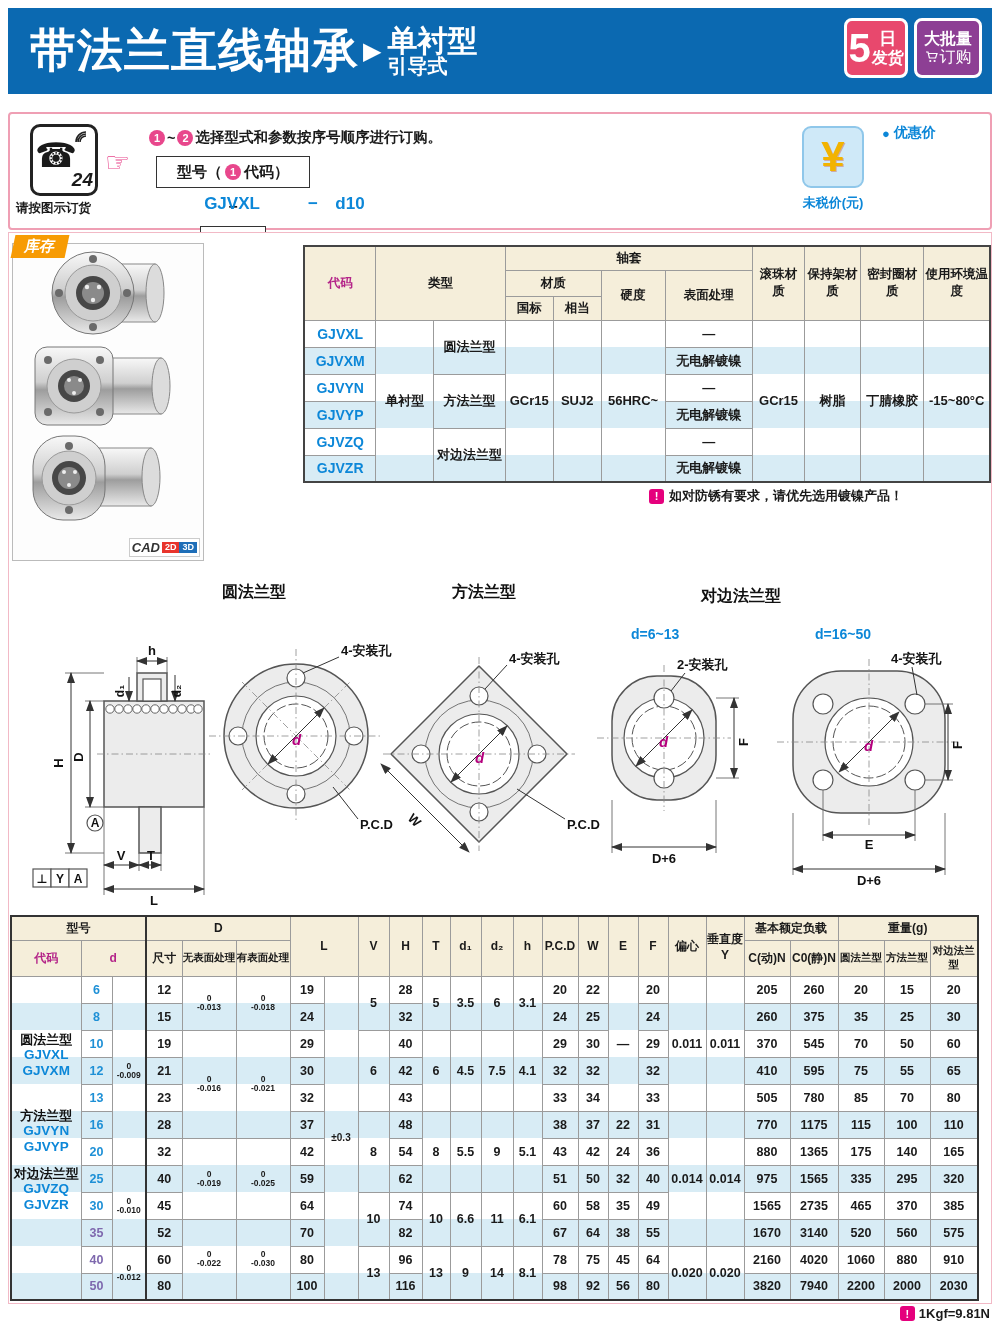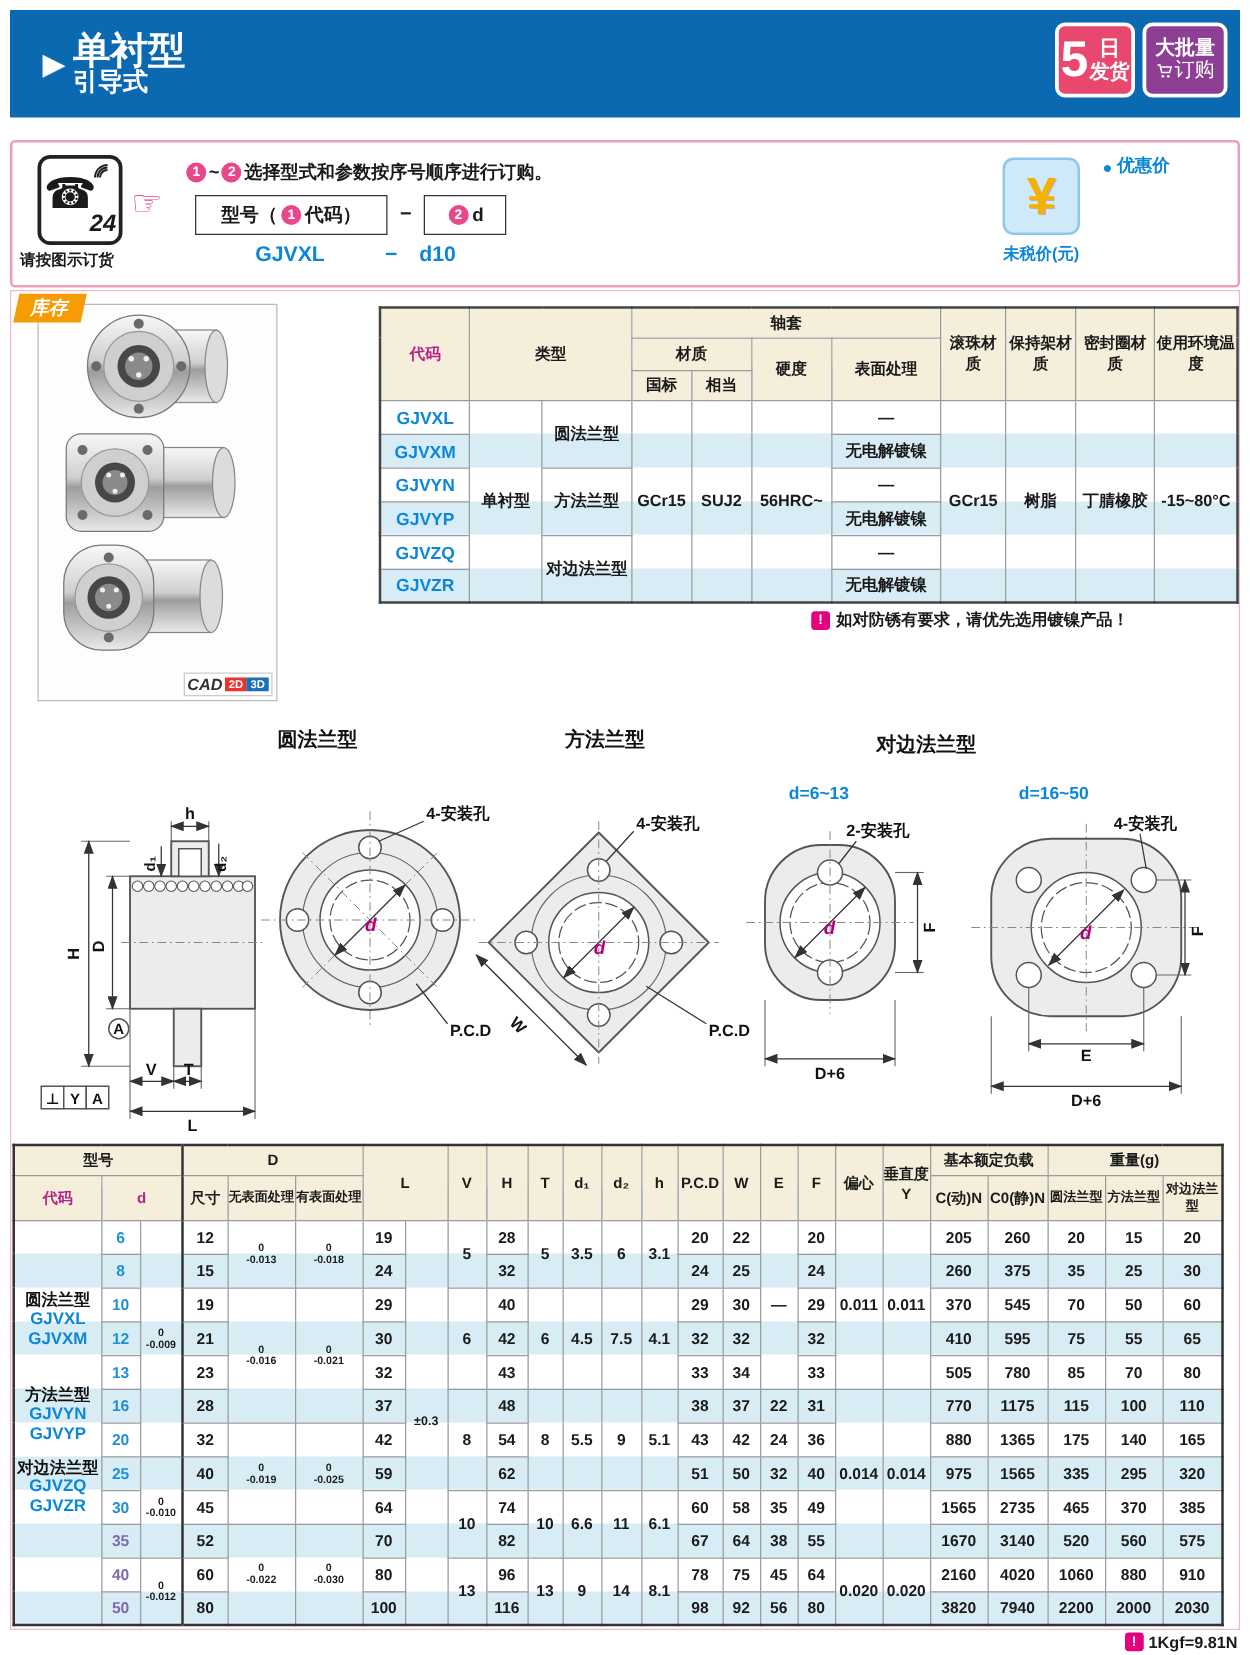--- a/index.html
+++ b/index.html
@@ -24,37 +24,37 @@
   
   .ordering{position:absolute;left:8px;top:112px;width:980px;height:114px;border:2px solid #ef9fb4;border-radius:4px;background:#fff;}
   .phone{position:absolute;left:20px;top:10px;width:62px;height:66px;border:3px solid #222;border-radius:10px;}
   .phone .ph{position:absolute;left:2px;top:8px;font-size:34px;}
   .phone .n24{position:absolute;right:2px;bottom:2px;font-size:19px;font-weight:900;font-style:italic;}
   .phone svg{position:absolute;right:3px;top:3px;}
   .phone-cap{position:absolute;left:6px;top:86px;width:110px;font-size:12.5px;font-weight:700;}
   .finger{position:absolute;left:95px;top:32px;color:#e8478c;font-size:28px;}
   .instr{position:absolute;left:138px;top:14px;font-size:14.5px;font-weight:700;display:flex;align-items:center;gap:1px;}
   .cnum{display:inline-flex;width:16px;height:16px;border-radius:50%;background:#e8478c;color:#fff;font-size:11px;font-weight:700;align-items:center;justify-content:center;margin:0 1px;}
-  .mrow{position:absolute;left:146px;top:42px;display:flex;align-items:center;gap:10px;}
+  .mrow{position:absolute;left:146px;top:42px;display:flex;align-items:center;gap:10px;flex-direction:column;}
   .mbox{border:1px solid #333;background:#fff;height:30px;display:flex;align-items:center;justify-content:center;font-size:15px;font-weight:700;gap:2px;}
   .mbox1{width:152px;} .mbox2{width:64px;}
   .mdash{font-size:16px;font-weight:700;}
   .exrow{position:absolute;left:146px;top:80px;display:flex;align-items:center;color:#0c87d8;font-weight:900;font-size:17px;}
   .exrow .c1{width:152px;text-align:center;} .exrow .dsh{width:10px;text-align:center;} .exrow .c2{width:64px;text-align:center;}
   .yenbox{position:absolute;left:792px;top:12px;width:58px;height:58px;background:#cfe9f8;border:2px solid #8fc7ea;border-radius:9px;display:flex;align-items:center;justify-content:center;}
   .yenbox span{color:#f2b300;font-size:42px;font-weight:900;text-shadow:1px 1px 0 #caa;}
   .taxlab{position:absolute;left:778px;top:80px;width:90px;text-align:center;color:#0c87d8;font-weight:700;font-size:13px;}
   .ptitle{position:absolute;left:872px;top:10px;font-size:14px;font-weight:900;color:#0c87d8;display:flex;align-items:center;gap:4px;}
   .ptitle .dot{font-size:13px;}
   .ptable{position:absolute;left:868px;top:32px;border-collapse:collapse;}
   .ptable td{border:1px solid #555;font-size:12px;font-weight:700;text-align:center;height:21px;padding:0 4px;background:#fff;}
   
   .main{position:absolute;left:8px;top:232px;width:982px;height:1070px;border:1px solid #f2b9c6;background:#fff;}
   .stock{position:absolute;left:4px;top:2px;background:#f79b04;color:#fff;font-size:15px;font-weight:900;padding:2px 12px;transform:skewX(-12deg);z-index:3;}
-  .panel{position:absolute;left:21px;top:10px;width:190px;height:316px;border:1px solid #bbb;background:#fdfdfd;}
+  .panel{position:absolute;left:3px;top:10px;width:190px;height:316px;border:1px solid #bbb;background:#fdfdfd;}
   .cadbadge{position:absolute;right:3px;bottom:3px;display:flex;align-items:center;background:#fff;border:1px solid #ccc;padding:1px 2px;}
   .cadbadge .cad{font-size:13px;font-weight:900;color:#333;font-style:italic;margin-right:2px;}
   .cadbadge .stack{display:flex;}
   .cadbadge .b2{background:#e8342c;color:#fff;font-size:9px;font-weight:900;padding:0 3px;line-height:11px;}
   .cadbadge .b3{background:#1e6eb8;color:#fff;font-size:9px;font-weight:900;padding:0 3px;line-height:11px;}
   
   .spec{position:absolute;left:294px;top:12px;border-collapse:collapse;table-layout:fixed;
         background:repeating-linear-gradient(180deg,#fff 0 27px,#d8ecf5 27px 54px);background-position:0 20px;border:2px solid #444;}
   .spec th,.spec td{border:1px solid #9b9b9b;text-align:center;padding:0 1px;overflow:hidden;}
   .spec thead th{background:#f5eeda;font-size:12.5px;font-weight:700;}
@@ -101,20 +101,21 @@
   .gtype{font-size:13px;font-weight:700;color:#111;}
   .gcode{font-size:13.5px;font-weight:900;color:#0c87d8;}
   .footnote{position:absolute;right:10px;top:1306px;display:flex;align-items:center;gap:4px;font-size:13px;font-weight:700;}
   .cart{display:inline-block;}
 </style>
 </head>
 <body>
 
 <div class="banner">
   <div class="titlewrap">
+    <span class="t-main">带法兰直线轴承</span>
     <span class="t-arrow">▶</span>
     <span class="t-sub">
       <span class="t-sub1">单衬型</span>
       <span class="t-sub2">引导式</span>
     </span>
   </div>
   <div class="badge badge-day">
     <span class="n">5</span>
     <span class="col">
       <span class="u">日</span>

